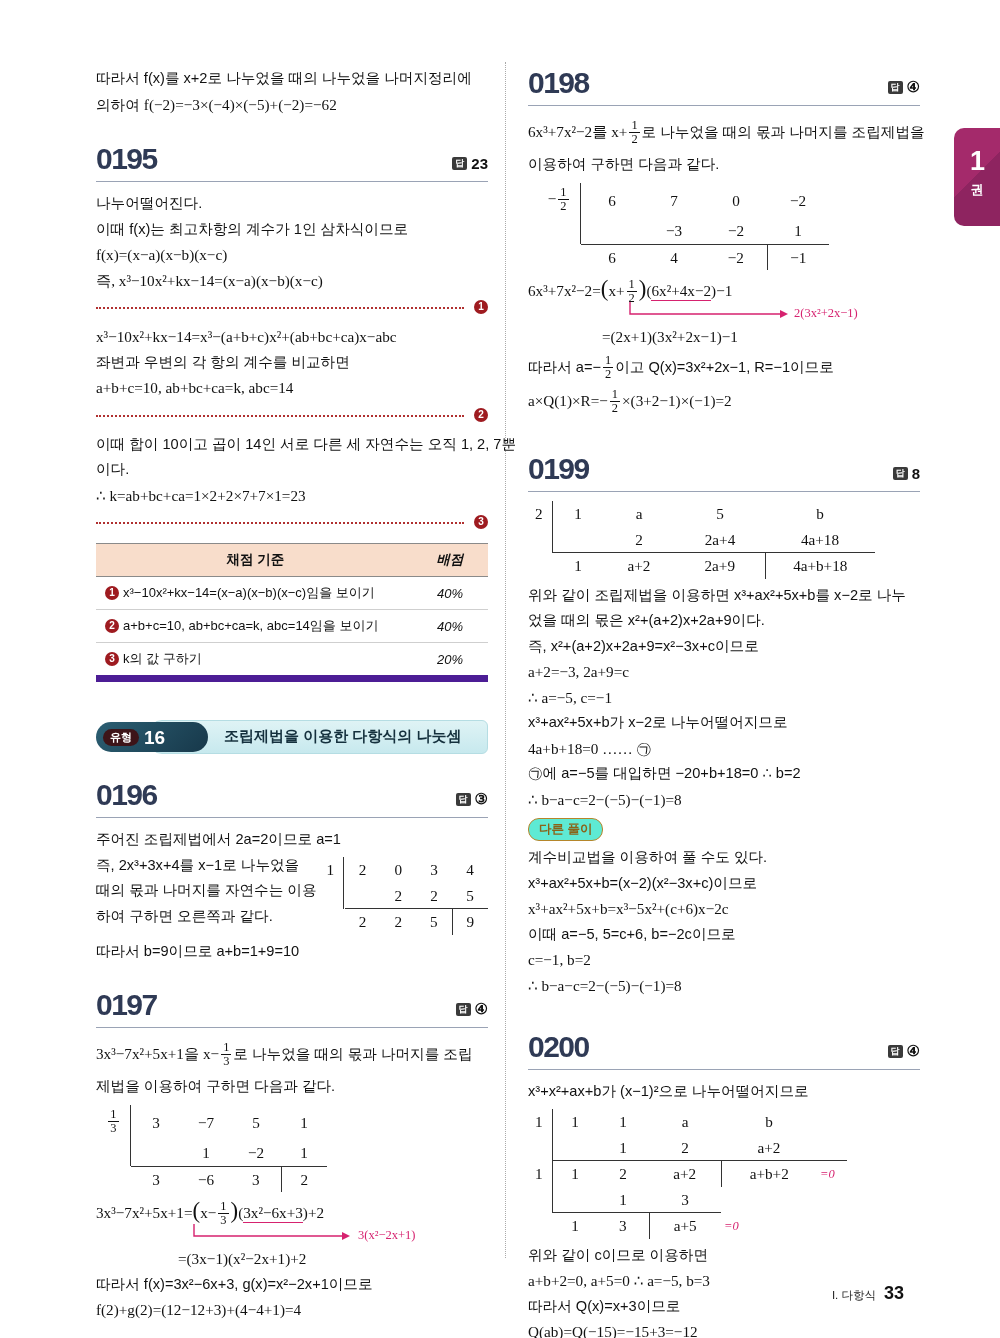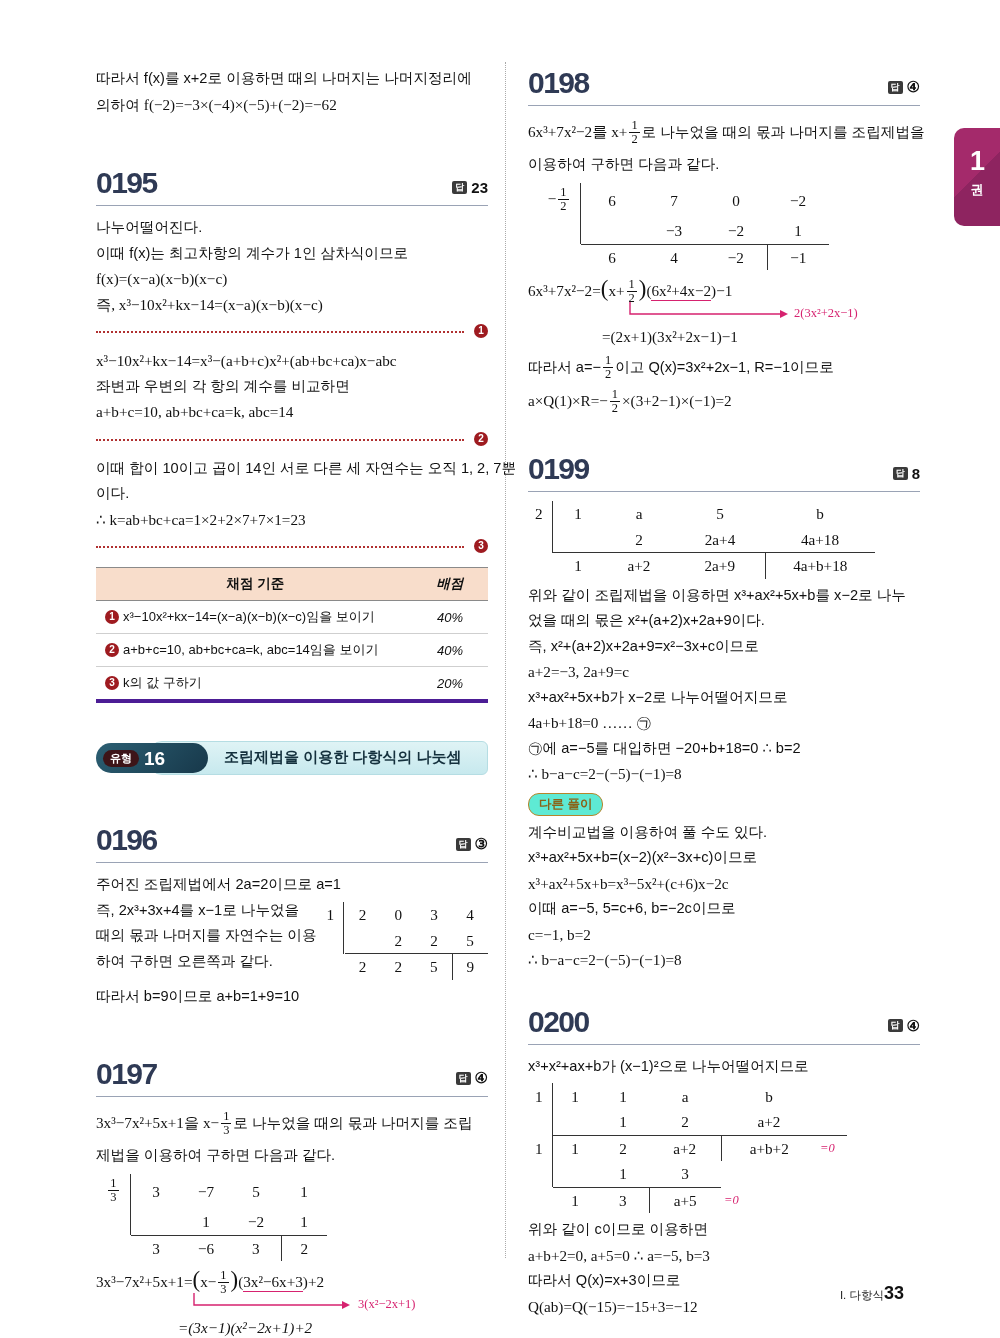--- a/index.html
+++ b/index.html
@@ -37,21 +37,21 @@
   .ln { font-size: 15.2px; line-height: 25.5px; white-space: nowrap; }
   .ko { font-family: "Liberation Sans", sans-serif; font-size: 14.6px; }
 
   
   .frac { display:inline-block; vertical-align: middle; text-align:center;
           font-size: 0.82em; line-height: 1.05; margin: 0 2px; position: relative; top:-1px;}
   .frac .num { display:block; border-bottom: 1px solid #111; padding: 0 2px; }
   .frac .den { display:block; padding: 0 2px; }
 
   
-  .prob { margin-top: 48px; }
+  .prob { margin-top: 24px; }
   .prob-head {
     display: flex; align-items: flex-end; justify-content: space-between;
     border-bottom: 1px solid #9aa3b5; padding-bottom: 5px;
   }
   .prob-no {
     font-family: "Liberation Sans", sans-serif;
     font-size: 30px; font-weight: 700; color: #2f3a55; letter-spacing: -1.5px;
   }
   .ans { display: flex; align-items: center; gap: 4px; padding-bottom: 4px; }
   .ans-chip {
@@ -78,21 +78,21 @@
   
   .grade-tbl { width: 100%; border-collapse: collapse; margin-top: 10px;
                font-family:"Liberation Sans", sans-serif; }
   .grade-tbl th, .grade-tbl td {
     border-top: 1px solid #8a8a8a; border-bottom: 1px solid #cfcfcf;
     padding: 7px 9px; font-size: 13px; }
   .grade-tbl thead th { background: #f8ddcb; font-weight: 700; font-size: 13.5px;
     border-bottom: 1px solid #8a8a8a; }
   .grade-tbl thead th:first-child { text-align:center;padding-left:12px; }
   .grade-tbl .c-score { width: 76px; text-align: center; font-style: italic; }
-  .grade-tbl tbody tr:last-child td { border-bottom: 4px solid #4c1d95; }
+  .grade-tbl tbody tr:last-child td { border-bottom: 7px solid #4c1d95; }
   .grade-tbl td.c-crit { text-align:left; }
   .grade-tbl td.c-crit .cnum { margin-right: 4px; position: relative; top: -1px; }
 
   
   .type-banner { position: relative; margin-top: 38px; height: 34px; }
   .type-bar {
     position:absolute; left: 52px; right: 0; top: 0; height: 34px;
     background: linear-gradient(#dff3f5,#c7e9ee);
     border-radius: 14px 6px 6px 14px;
     border: 1px solid #b5dde3;
@@ -135,45 +135,45 @@
   .alt-chip {
     display:inline-block; border: 1.4px solid #b5862b; color:#8a6318;
     border-radius: 11px; padding: 2px 10px; margin: 6px 0 4px 0;
     font-family:"Liberation Sans",sans-serif; font-size: 12.5px; font-weight:700;
     background:#5eead4;
   }
 
   
   .footer {
     position:absolute; right: 96px; bottom: 34px;
-    display:flex; align-items: baseline; gap: 0;
+    display:flex; align-items: baseline; gap: 8px;
     font-family:"Liberation Sans", sans-serif;
   }
   .footer .chap { font-size: 11.5px; color:#222; }
   .footer .pg { font-size: 18px; font-weight: 700; color:#111; }
 
-  .indent { padding-left: 26px; font-style: italic; }
+  .indent { padding-left: 26px; }
   .flow { display:flex; gap: 10px; align-items: flex-start; }
 </style>
 </head>
 <body>
 
 <div class="page">
 
   <div class="vol-tab">
     <span class="vn">1</span>
     <span class="vl">권</span>
   </div>
 
   <div class="col-divider"></div>
 
   <div class="col col-left">
 
     <div>
-      <div class="ln ko">따라서 f(x)를 x+2로 이용하면 때의 나머지는 나머지정리에</div>
+      <div class="ln ko">따라서 f(x)를 x+2로 나누었을 때의 나누었을 나머지정리에</div>
       <div class="ln"><span class="ko">의하여 </span><span>f(−2)=−3×(−4)×(−5)+(−2)=−62</span></div>
     </div>
 
     <div class="prob">
       <div class="prob-head">
         <div class="prob-no">0195</div>
         <div class="ans">
           <span class="ans-chip">답</span>
           <span class="ans-val">23</span>
         </div>
@@ -457,20 +457,21 @@
               <td>2a+9</td>
               <td class="boxcell">4a+b+18</td>
             </tr>
           </tbody>
             </table>
         </div>
         <div class="ln ko">위와 같이 조립제법을 이용하면 x³+ax²+5x+b를 x−2로 나누</div>
         <div class="ln ko">었을 때의 몫은 x²+(a+2)x+2a+9이다.</div>
         <div class="ln ko">즉, x²+(a+2)x+2a+9=x²−3x+c이므로</div>
         <div class="ln">a+2=−3, 2a+9=c</div>
+        <div class="ln">∴ a=−5, c=−1</div>
         <div class="ln ko">x³+ax²+5x+b가 x−2로 나누어떨어지므로</div>
         <div class="ln">4a+b+18=0      …… ㉠</div>
         <div class="ln ko">㉠에 a=−5를 대입하면 −20+b+18=0      ∴ b=2</div>
         <div class="ln">∴ b−a−c=2−(−5)−(−1)=8</div>
 
         <div>
           <span class="alt-chip">다른 풀이</span>
           <div class="ln ko">계수비교법을 이용하여 풀 수도 있다.</div>
           <div class="ln ko">x³+ax²+5x+b=(x−2)(x²−3x+c)이므로</div>
           <div class="ln">x³+ax²+5x+b=x³−5x²+(c+6)x−2c</div>

